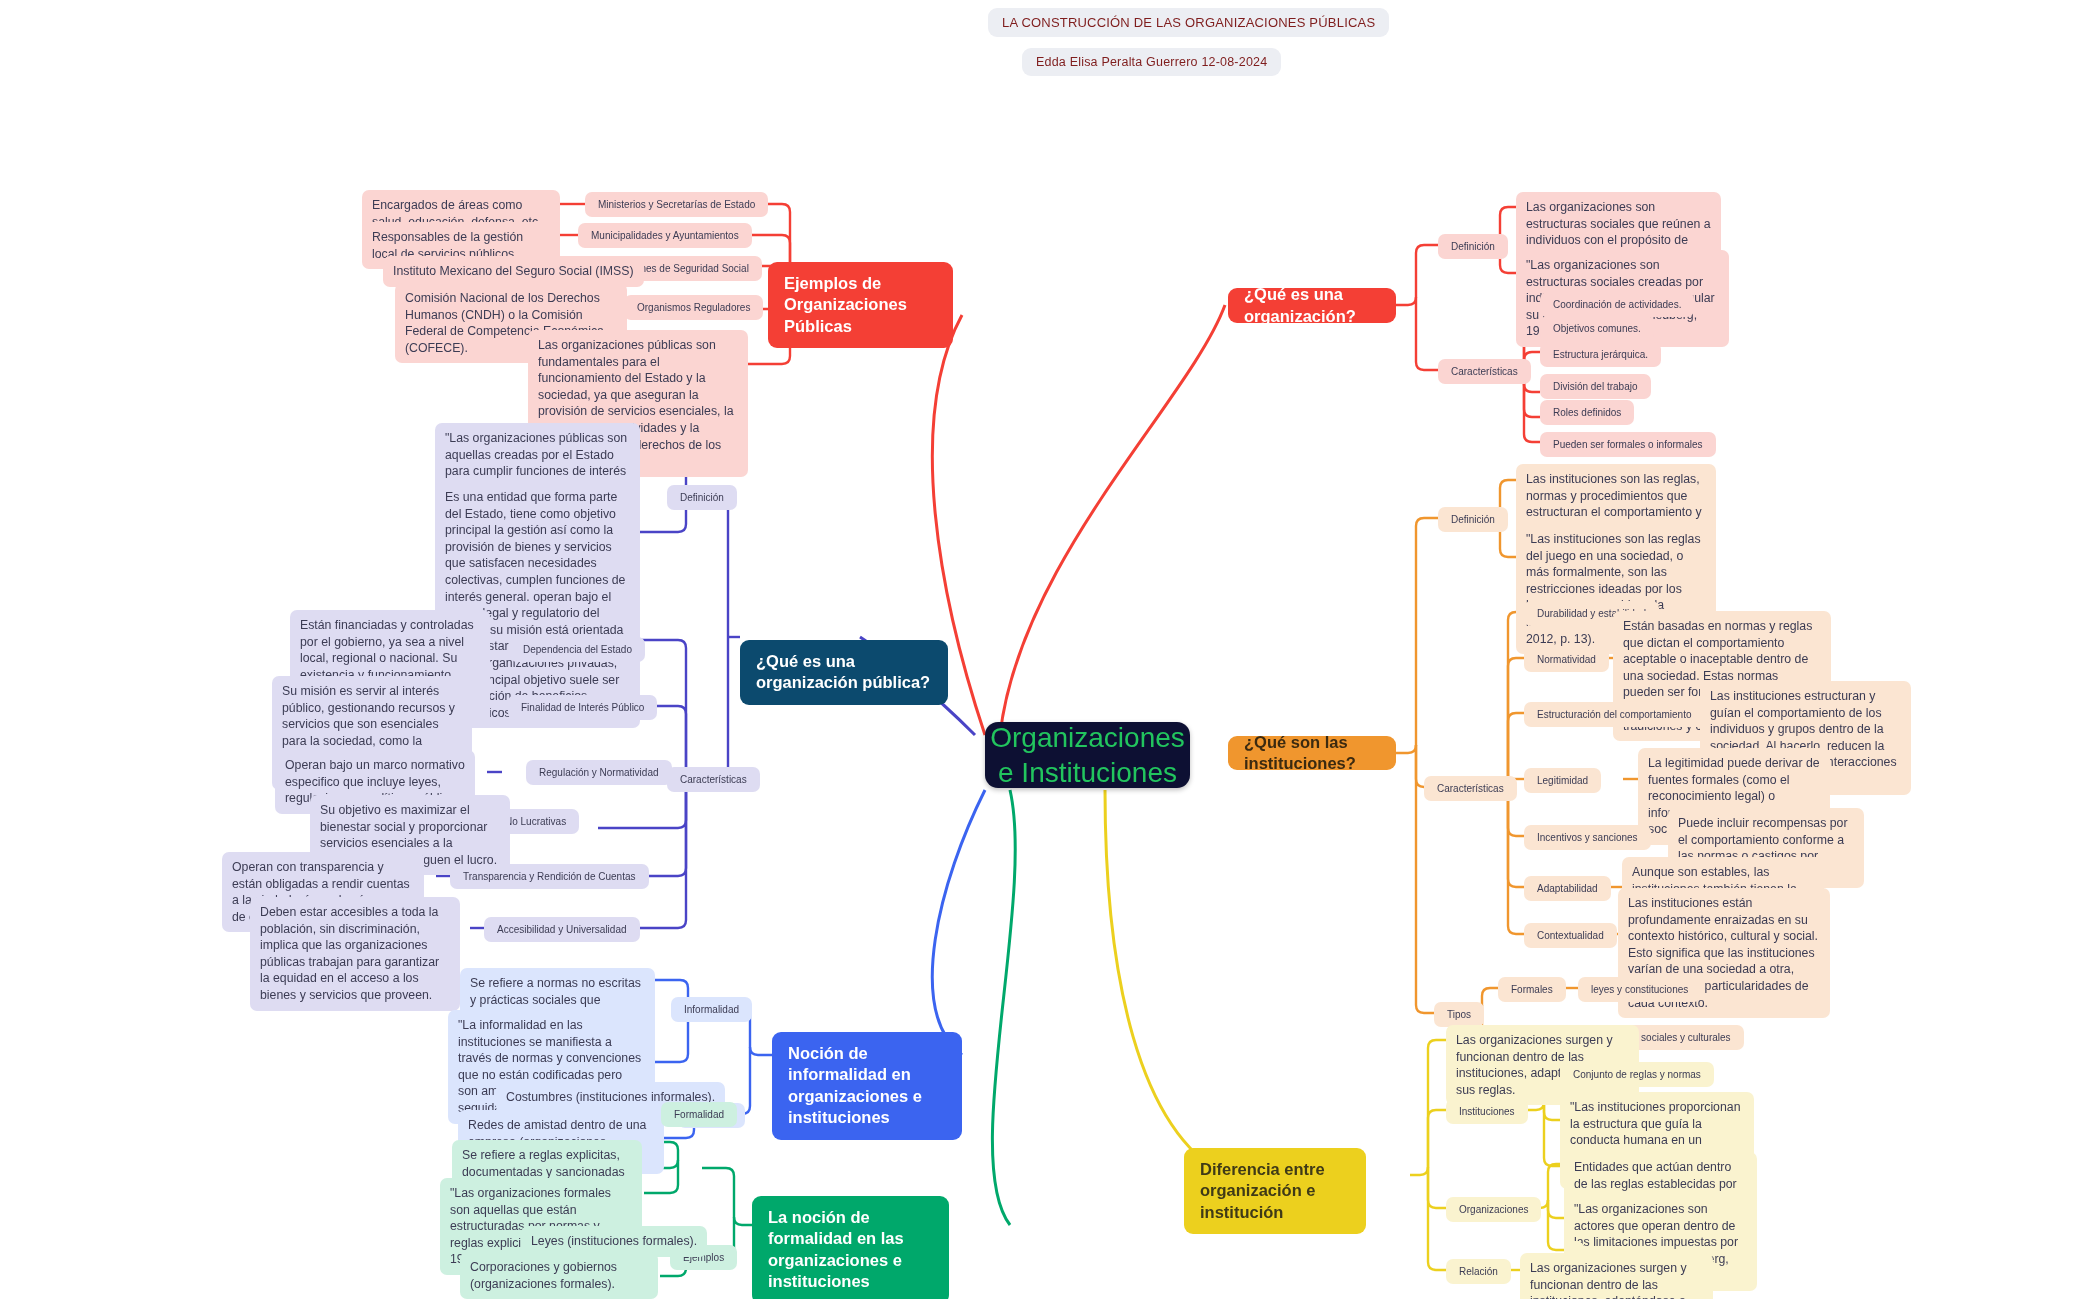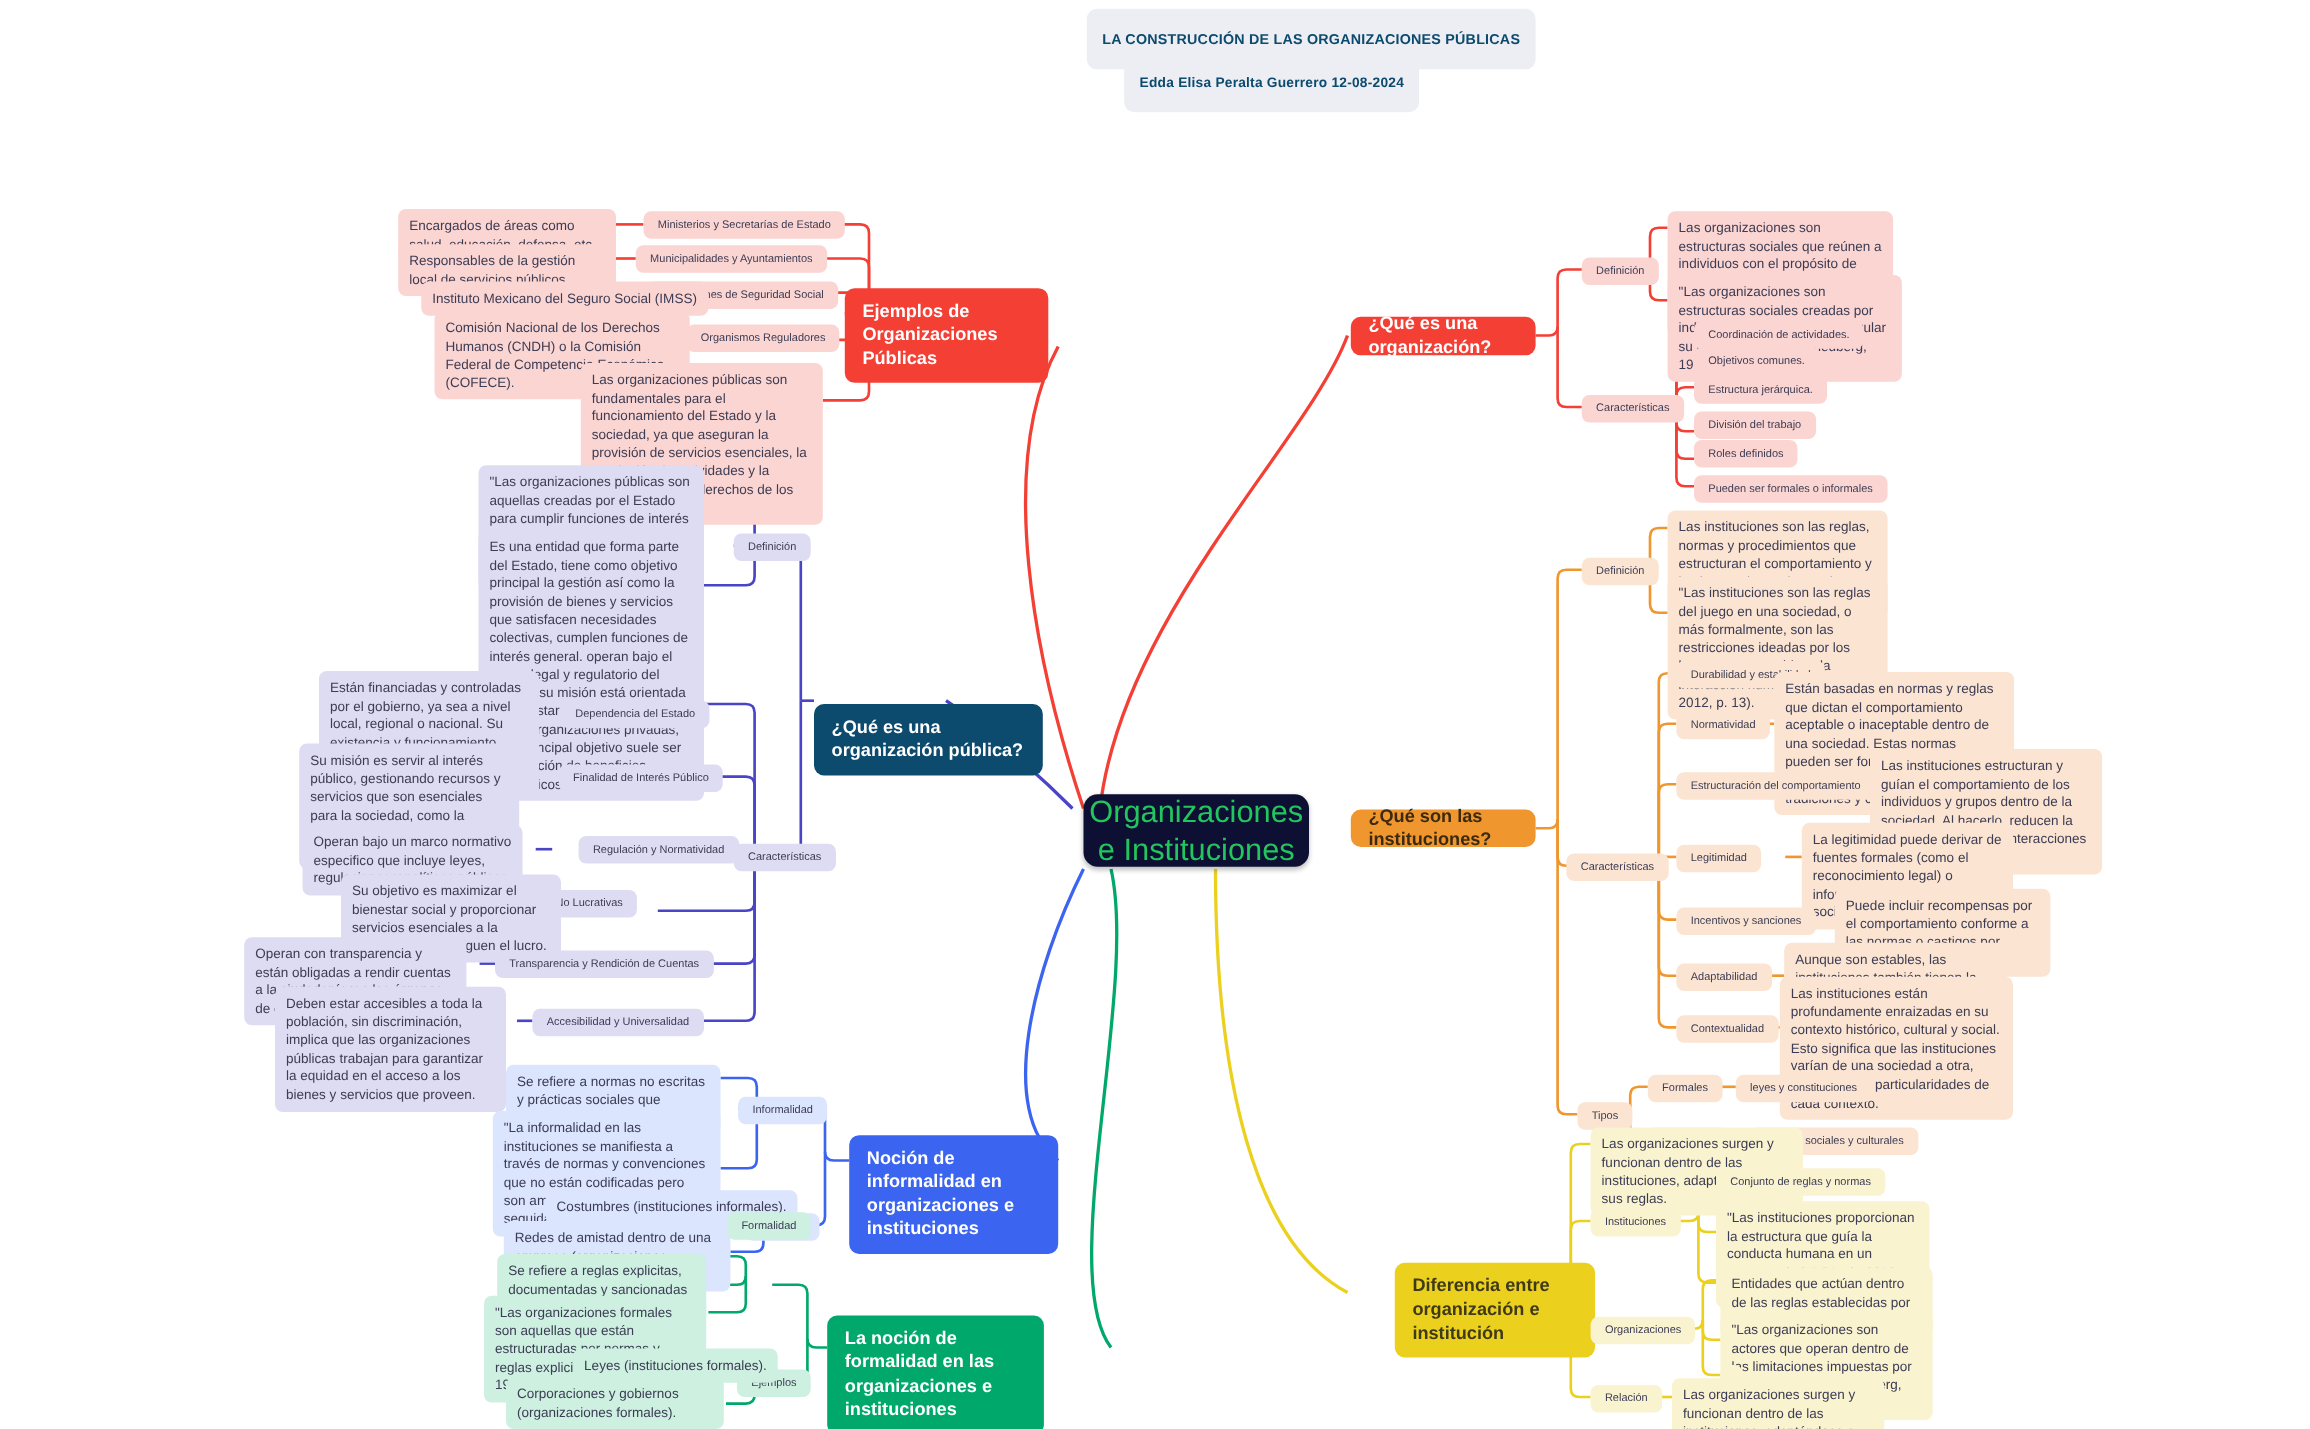--- a/index.html
+++ b/index.html
@@ -4,22 +4,22 @@
 <style>
   html,body{margin:0;padding:0;background:#ffffff;}
   body{
     font-family:"Liberation Sans","DejaVu Sans",sans-serif;
     width:2100px;height:1299px;position:relative;overflow:hidden;
     color:#3c3c54;
   }
   #canvas{position:relative;width:2100px;height:1299px;}
   svg.links{position:absolute;left:0;top:0;width:2100px;height:1299px;pointer-events:none;}
   .node{position:absolute;box-sizing:border-box;border-radius:7px;}
-  .hdr{background:#eceef3;color:#0c4a6e;border-radius:9px;padding:20px 14px;font-size:13px;
-       letter-spacing:.2px;white-space:nowrap;font-weight:bold;}
+  .hdr{background:#eceef3;color:#7f1d1d;border-radius:9px;padding:7px 14px;font-size:13px;
+       letter-spacing:.2px;white-space:nowrap;}
   .root{
     background:#0d1033;color:#22c55e;border-radius:13px;
     font-size:28px;font-weight:normal;line-height:1.25;text-align:center;
     display:flex;align-items:center;justify-content:center;padding:12px 20px;
     box-shadow:0 2px 5px rgba(0,0,0,.25);
   }
   .main{
     border-radius:9px;font-size:16.5px;font-weight:bold;line-height:1.3;
     display:flex;align-items:center;padding:11px 16px;color:#fff;
   }
@@ -276,21 +276,21 @@
 
   <div class="node lbl" style="left:1524px;top:923px;background:#fbe5d2;">Contextualidad</div>
   <div class="node leaf" style="left:1618px;top:888px;width:212px;background:#fbe5d2;">Las instituciones están profundamente enraizadas en su contexto histórico, cultural y social. Esto significa que las instituciones varían de una sociedad a otra, reflejando las particularidades de cada contexto.</div>
 
   <div class="node lbl" style="left:1434px;top:1002px;background:#fbe5d2;">Tipos</div>
   <div class="node lbl" style="left:1498px;top:977px;background:#fbe5d2;">Formales</div>
   <div class="node lbl" style="left:1578px;top:977px;background:#fbe5d2;">leyes y constituciones</div>
   <div class="node lbl" style="left:1498px;top:1025px;background:#fbe5d2;">Informales</div>
   <div class="node lbl" style="left:1592px;top:1025px;background:#fbe5d2;">normas sociales y culturales</div>
 
-  <div class="node main ylw" style="left:1268px;top:1148px;width:182px;background:#ecd01e;">Diferencia entre organización e institución</div>
+  <div class="node main ylw" style="left:1184px;top:1148px;width:182px;background:#ecd01e;">Diferencia entre organización e institución</div>
 
   <div class="node leaf" style="left:1446px;top:1025px;width:193px;background:#faf3cf;">Las organizaciones surgen y funcionan dentro de las instituciones, adaptándose a sus reglas.</div>
 
   <div class="node lbl" style="left:1446px;top:1099px;background:#faf3cf;">Instituciones</div>
   <div class="node lbl" style="left:1560px;top:1062px;background:#faf3cf;">Conjunto de reglas y normas</div>
   <div class="node leaf" style="left:1560px;top:1092px;width:194px;background:#faf3cf;">"Las instituciones proporcionan la estructura que guía la conducta humana en un contexto dado" (North, 2012, p. 16).</div>
   <div class="node leaf" style="left:1560px;top:1157px;width:16px;height:18px;background:#faf3cf;"></div>
 
   <div class="node lbl" style="left:1446px;top:1197px;background:#faf3cf;">Organizaciones</div>
   <div class="node leaf" style="left:1564px;top:1152px;width:193px;background:#faf3cf;">Entidades que actúan dentro de las reglas establecidas por las instituciones.</div>

